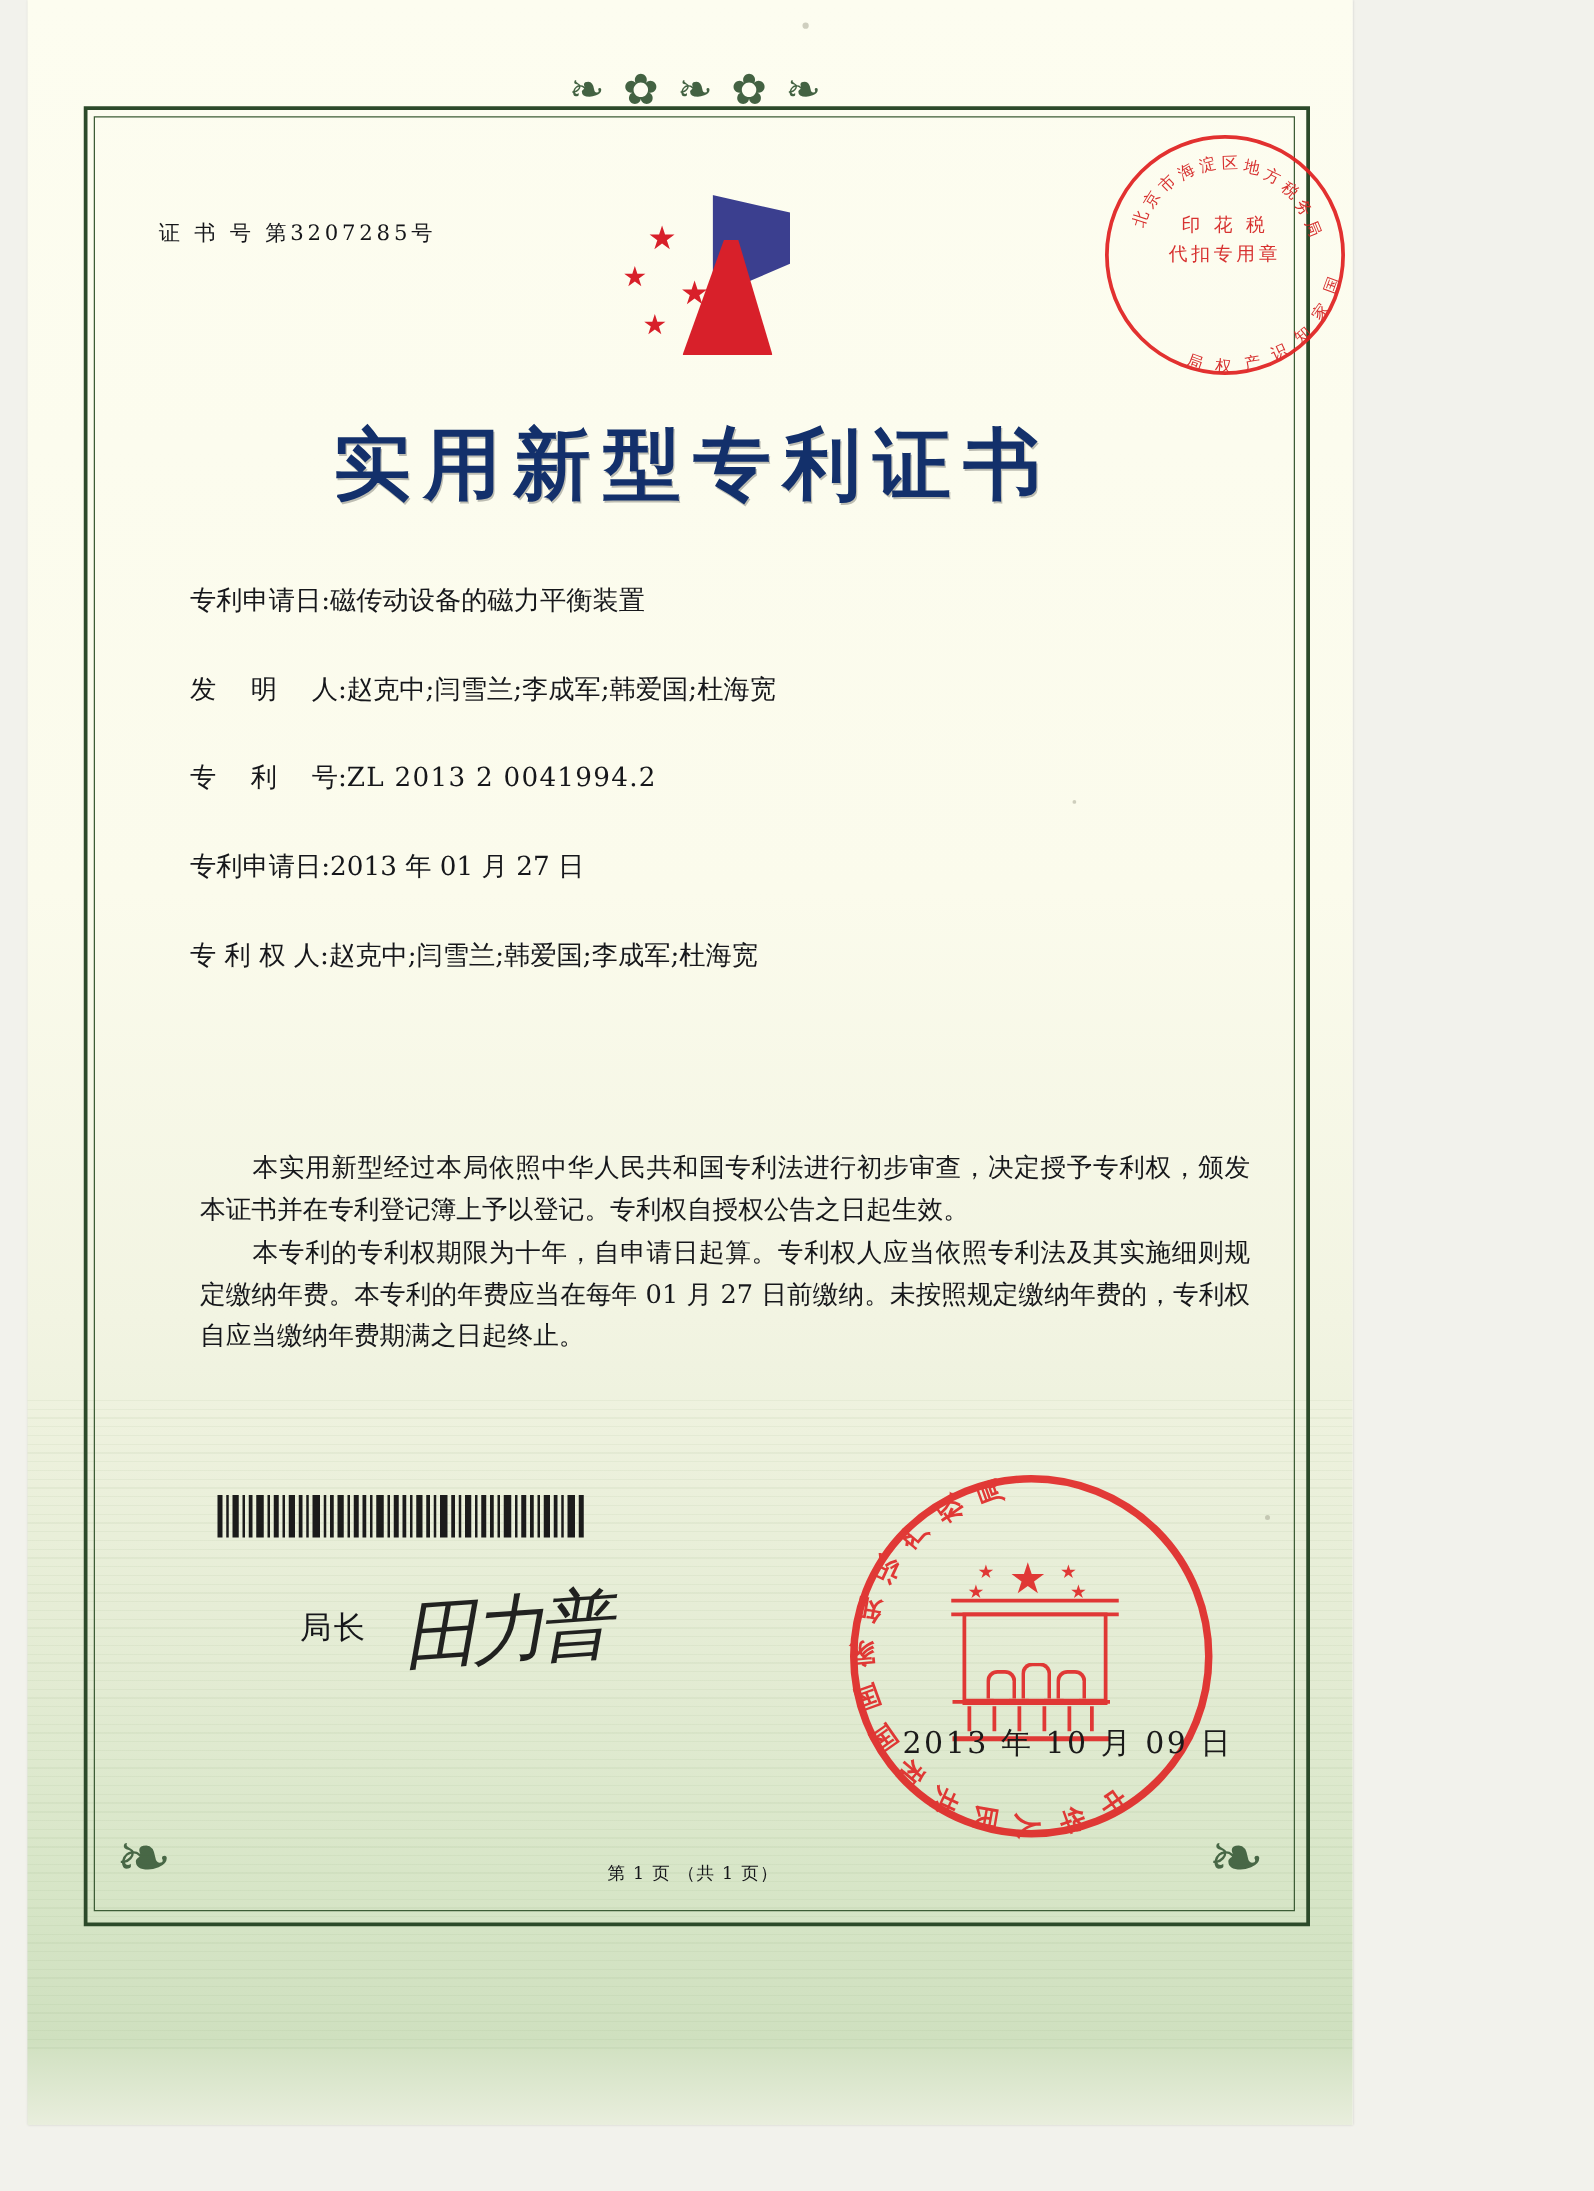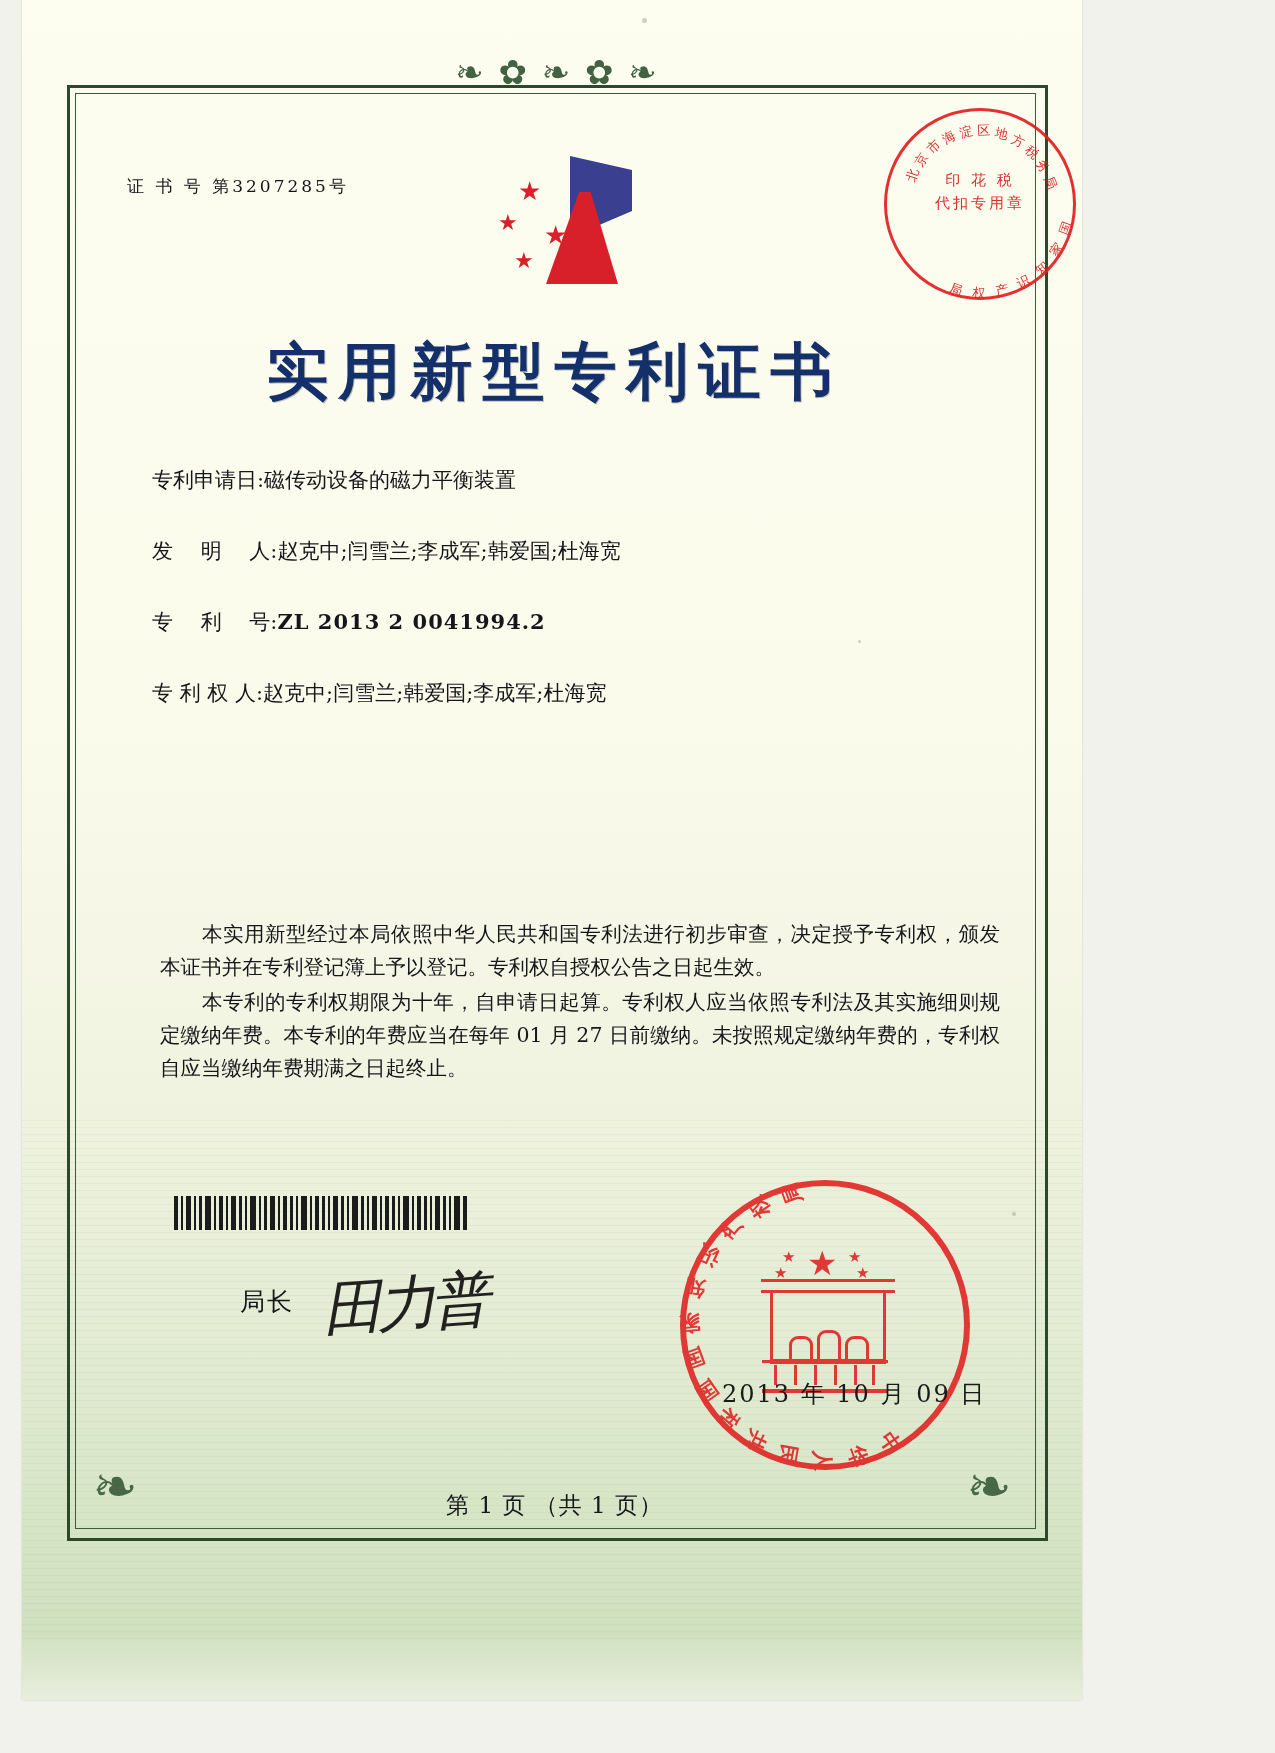--- a/index.html
+++ b/index.html
@@ -175,21 +175,20 @@
   .field-row {
     font-size: 21px;
     margin-bottom: 43px;
     white-space: nowrap;
   }
   .field-label { letter-spacing: 0px; }
   .field-value { letter-spacing: 0px; }
   .field-row.mono .field-value {
     font-family: "DejaVu Serif", serif;
     letter-spacing: 1px;
-    font-weight: bold;
   }
 
   
   .body-text {
     position: absolute;
     left: 138px;
     top: 918px;
     width: 840px;
     font-family: "DejaVu Serif", serif;
     font-size: 20.5px;
@@ -378,21 +377,21 @@
   }
 
   
   .page-num {
     position: absolute;
     left: 53px;
     top: 1490px;
     width: 959px;
     text-align: center;
     font-family: "DejaVu Serif", serif;
-    font-size: 23px;
+    font-size: 14px;
     color: #15161a;
     letter-spacing: 1px;
   }
 </style>
 </head>
 <body>
 
 <div class="scan">
   <div class="cert-page">
 
@@ -452,20 +451,23 @@
 
     <div class="fields">
       <div class="field-row">
         <span class="field-label">专利申请日:</span><span class="field-value">磁传动设备的磁力平衡装置</span>
       </div>
       <div class="field-row">
         <span class="field-label">发　 明 　人:</span><span class="field-value">赵克中;闫雪兰;李成军;韩爱国;杜海宽</span>
       </div>
       <div class="field-row mono">
         <span class="field-label">专　 利 　号:</span><span class="field-value">ZL 2013 2 0041994.2</span>
+      </div>
+      <div class="field-row">
+        <span class="field-label">专利申请日:</span><span class="field-value">2013 年 01 月 27 日</span>
       </div>
       <div class="field-row">
         <span class="field-label">专 利 权 人:</span><span class="field-value">赵克中;闫雪兰;韩爱国;李成军;杜海宽</span>
       </div>
     </div>
 
     <div class="body-text">
       <p>本实用新型经过本局依照中华人民共和国专利法进行初步审查，决定授予专利权，颁发本证书并在专利登记簿上予以登记。专利权自授权公告之日起生效。</p>
       <p>本专利的专利权期限为十年，自申请日起算。专利权人应当依照专利法及其实施细则规定缴纳年费。本专利的年费应当在每年 01 月 27 日前缴纳。未按照规定缴纳年费的，专利权自应当缴纳年费期满之日起终止。</p>
     </div>

